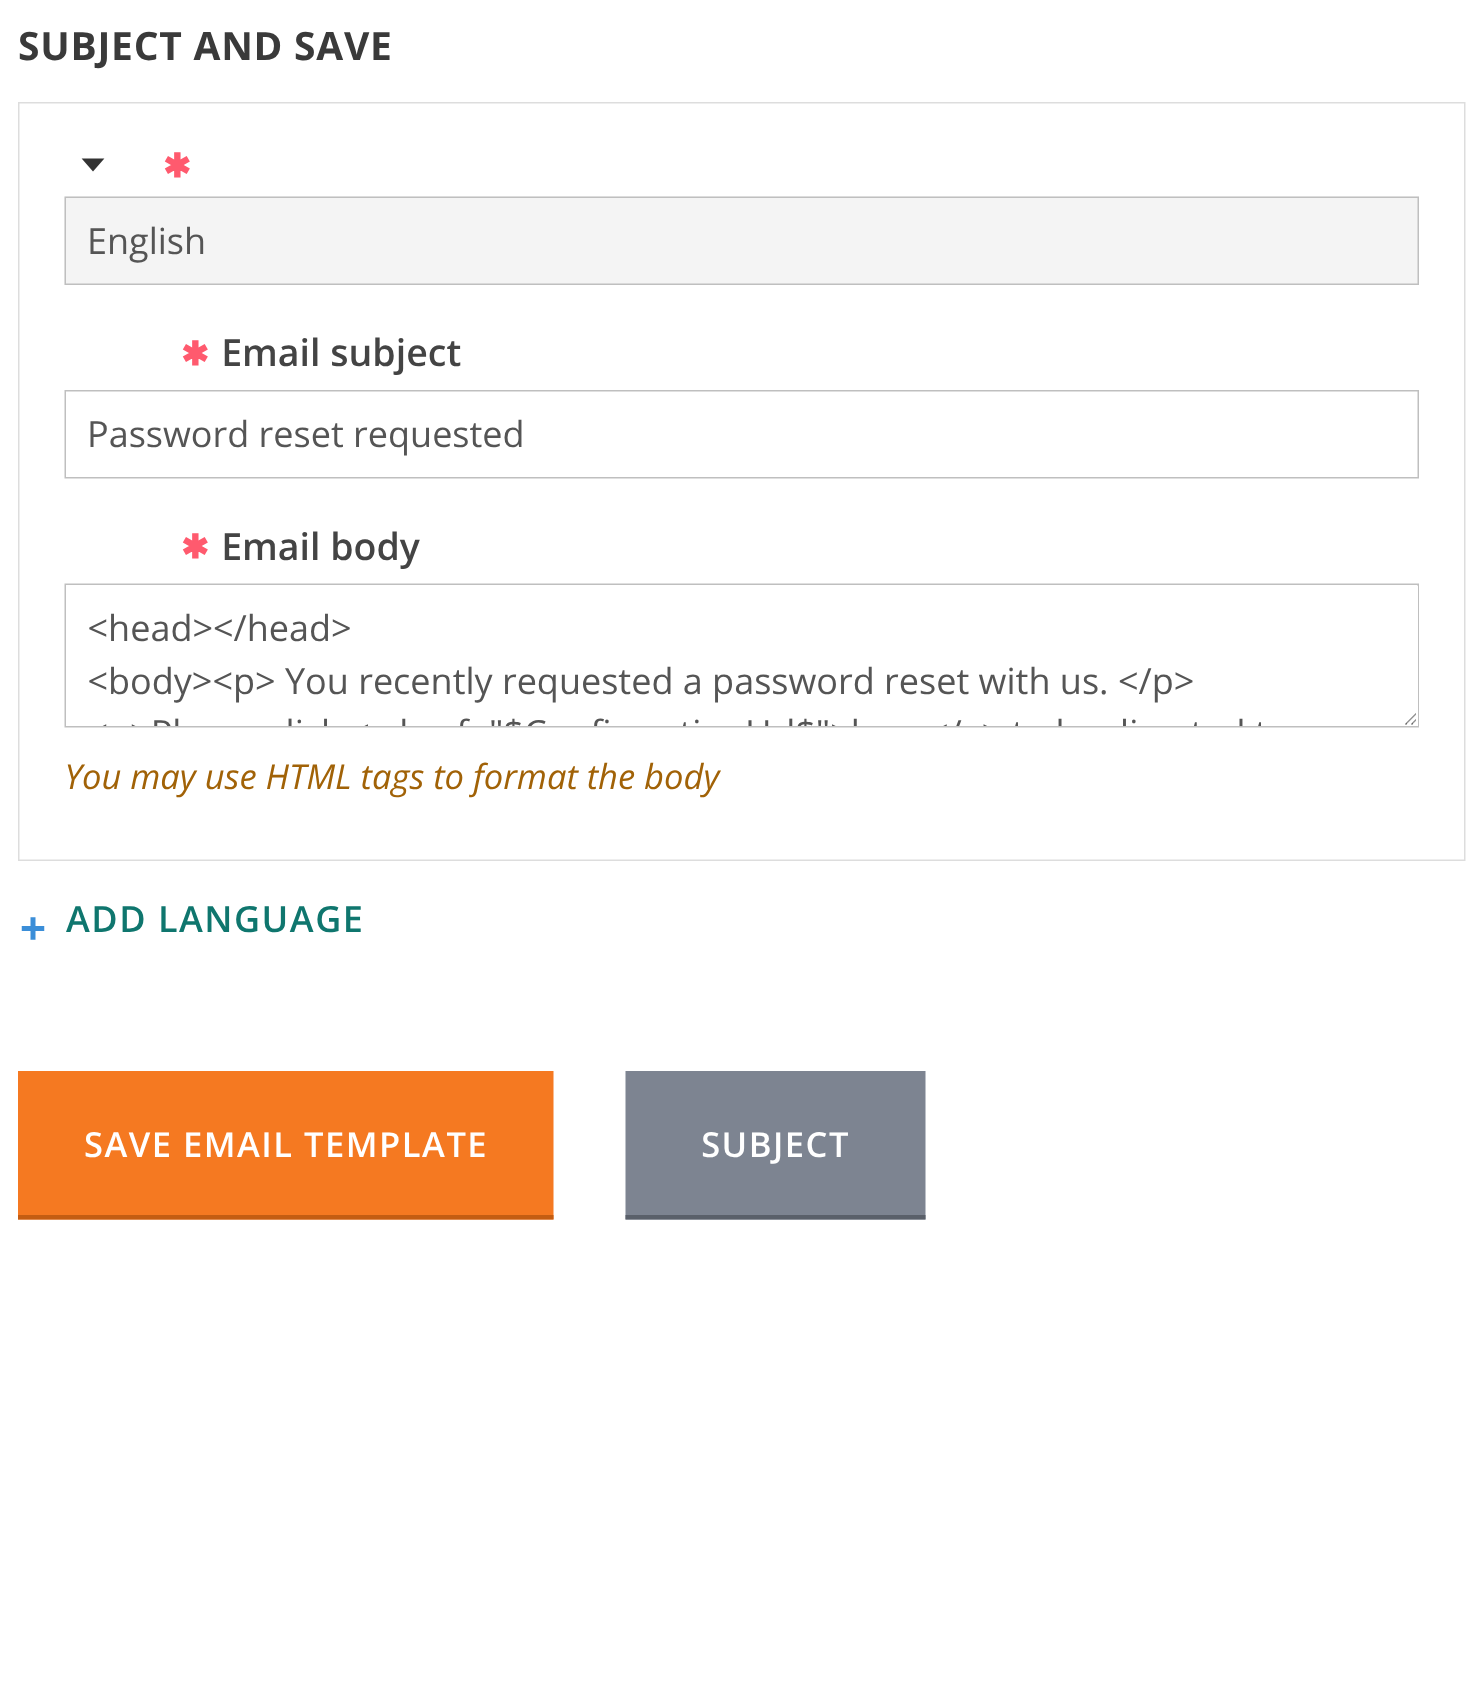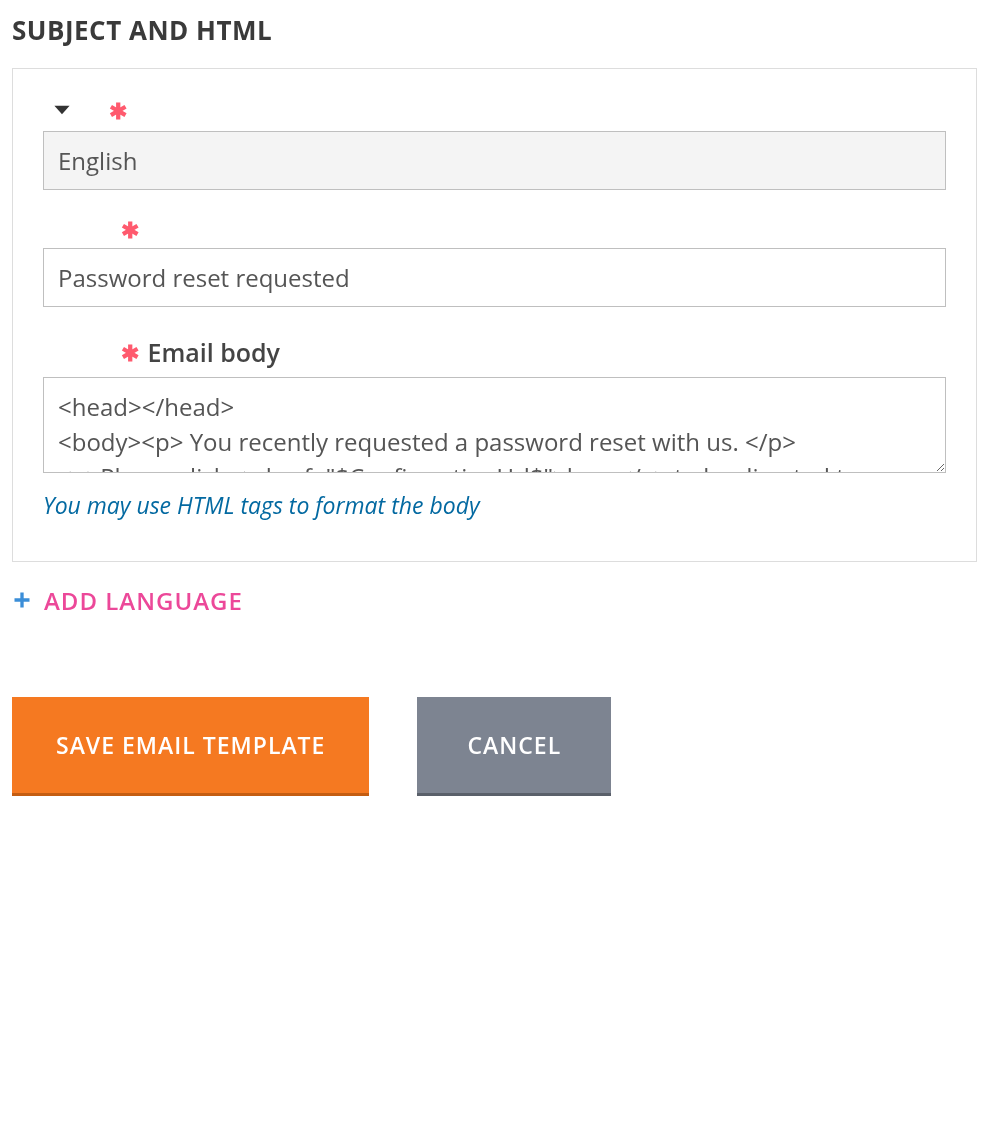--- a/index.html
+++ b/index.html
@@ -93,32 +93,32 @@
       padding: 12px 14px;
       background: #fff;
       outline: none;
       resize: both;
       line-height: 1.45;
       height: 243px;
     }
     .hint-text {
       font-size: 23px;
       font-style: italic;
-      color: #0369a1;
+      color: #a16207;
       margin-top: 16px;
     }
     .add-lang-row {
       margin-top: 22px;
       margin-bottom: 60px;
     }
     .add-lang-link {
       display: inline-flex;
-      align-items: center;
+      align-items: flex-end;
       gap: 12px;
-      color: #ec4899;
+      color: #0f766e;
       font-size: 24px;
       font-weight: 600;
       letter-spacing: 1px;
       text-decoration: none;
       cursor: pointer;
     }
     .add-lang-link svg {
       width: 20px;
       height: 20px;
       fill: #3b8ed8;
@@ -144,21 +144,21 @@
     }
     .btn-secondary {
       background: #7d8491;
       border-bottom: 3px solid #5a606a;
       padding: 18px 50px;
     }
   </style>
 </head>
 <body>
 
-<h2 class="section-title">SUBJECT AND HTML</h2>
+<h2 class="section-title">SUBJECT AND SAVE</h2>
 
 <div class="panel">
 
   <div class="field-block">
     <div class="label-row">
       <span class="collapse-icon">
         <svg viewBox="0 0 24 24">
             <path d="M5 8l7 8 7-8z"></path>
           </svg>
       </span>
@@ -167,20 +167,21 @@
     <div class="input-row">
       <span class="indent-spacer"></span>
       <input type="text" class="text-input readonly" readonly="" value="English" style="">
     </div>
   </div>
 
   <div class="field-block">
     <div class="label-row">
       <span class="indent-spacer"></span>
       <span class="required-asterisk">✱</span>
+      <span class="field-label">Email subject</span>
     </div>
     <div class="input-row">
       <span class="indent-spacer"></span>
       <input type="text" class="text-input" value="Password reset requested" style="">
     </div>
   </div>
 
   <div class="field-block">
     <div class="label-row">
       <span class="indent-spacer"></span>
@@ -205,14 +206,14 @@
   <a class="add-lang-link">
     <svg viewBox="0 0 24 24">
         <path d="M10 3h4v7h7v4h-7v7h-4v-7H3v-4h7z"></path>
       </svg>
     <span>ADD LANGUAGE</span>
   </a>
 </div>
 
 <div class="button-row">
   <button class="btn btn-primary">SAVE EMAIL TEMPLATE</button>
-  <button class="btn btn-secondary">CANCEL</button>
+  <button class="btn btn-secondary">SUBJECT</button>
 </div>
 
 </body></html>

